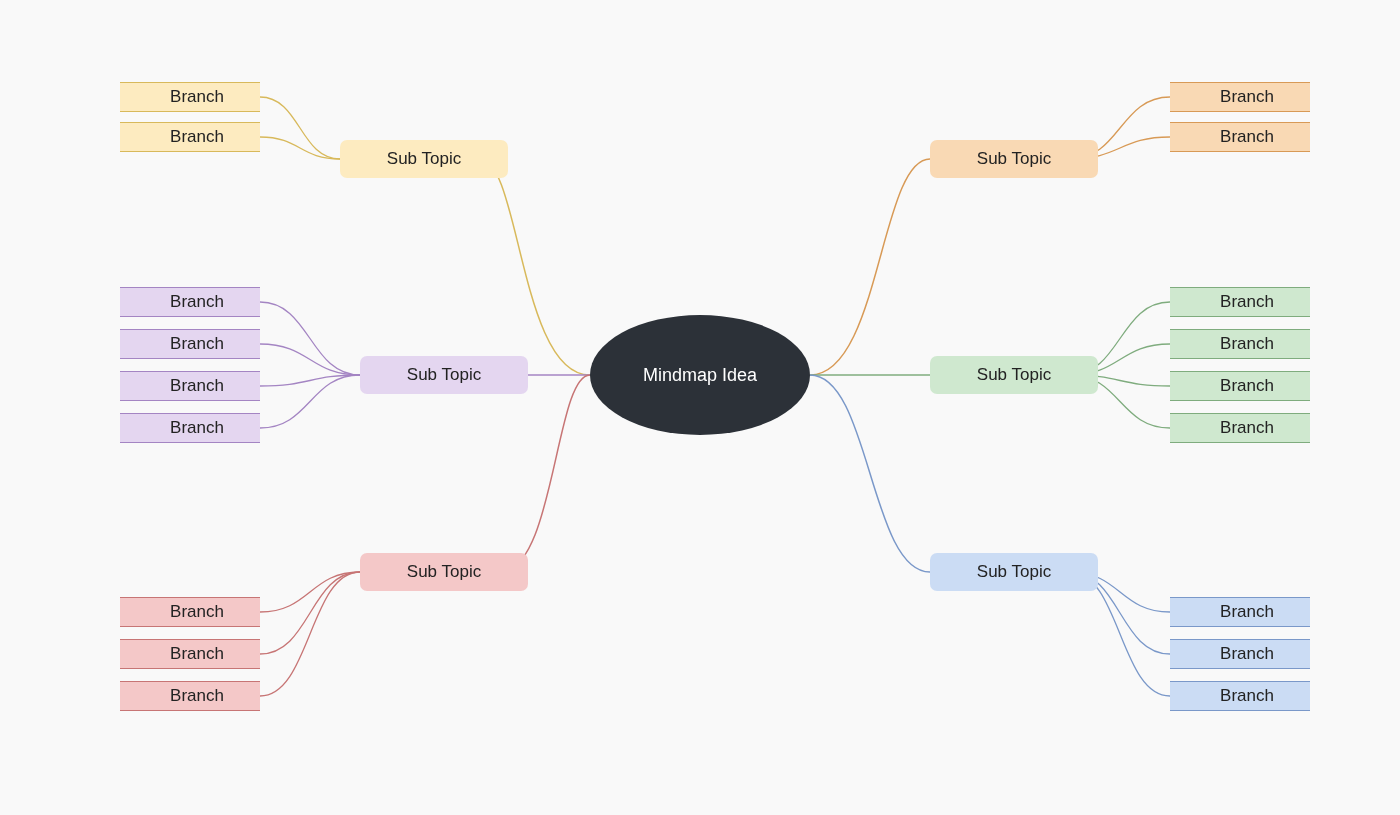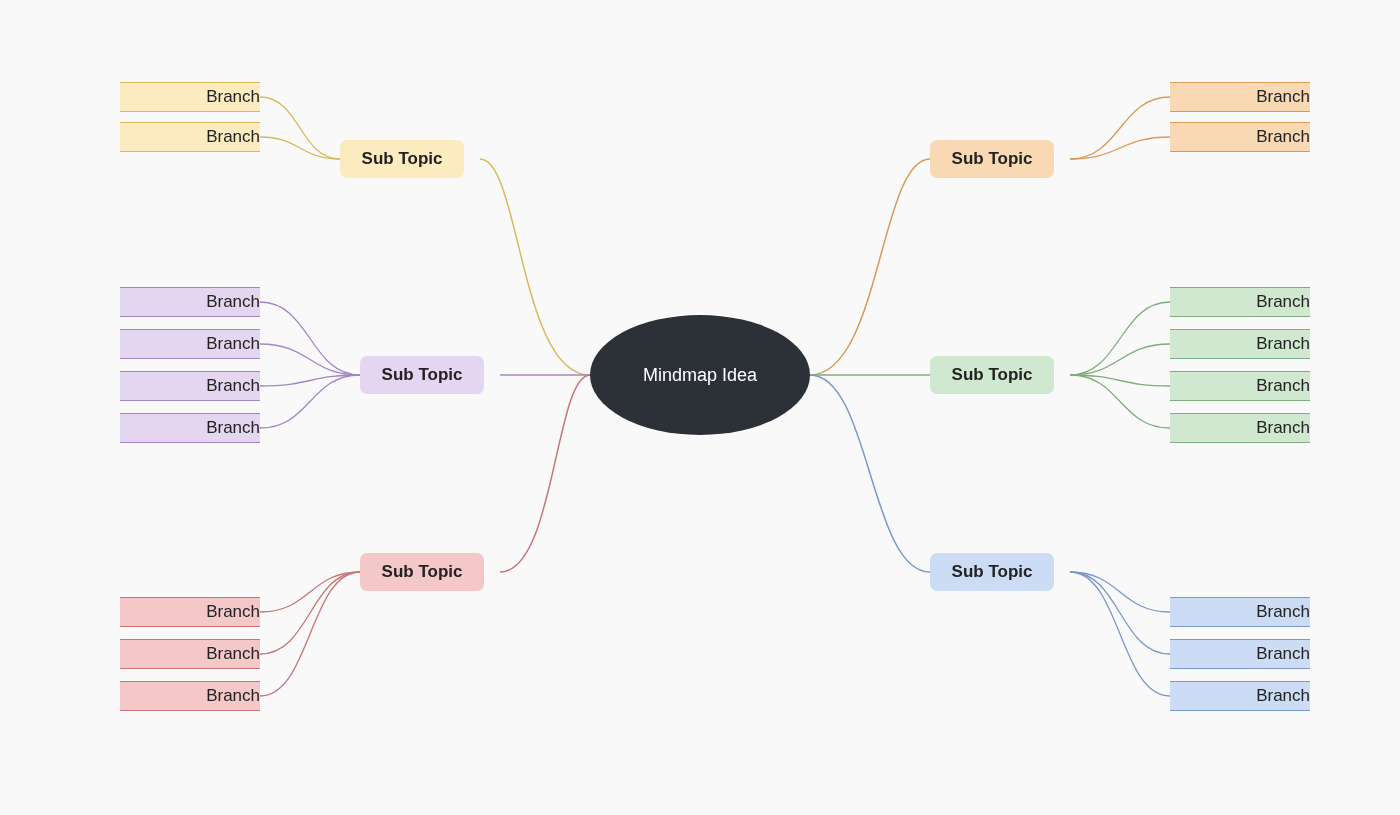--- a/index.html
+++ b/index.html
@@ -32,33 +32,32 @@
     }
     .central {
       width: 220px;
       height: 120px;
       border-radius: 50%;
       background: #2c3138;
       color: #fff;
       font-size: 18px;
     }
     .subtopic {
-      width: 124px;
+      width: 168px;
       height: 38px;
       border-radius: 7px;
       font-size: 17px;
-      font-weight: bold;
     }
     .branch {
       width: 140px;
       height: 30px;
       font-size: 17px;
       border-top: 1px solid;
       border-bottom: 1px solid;
-      justify-content: flex-end;
+      justify-content: center;
       padding-left: 14px;
     }
     .caption {
       position: absolute;
       width: 100%;
       text-align: center;
       color: #555;
       font-size: 18px;
     }
     

